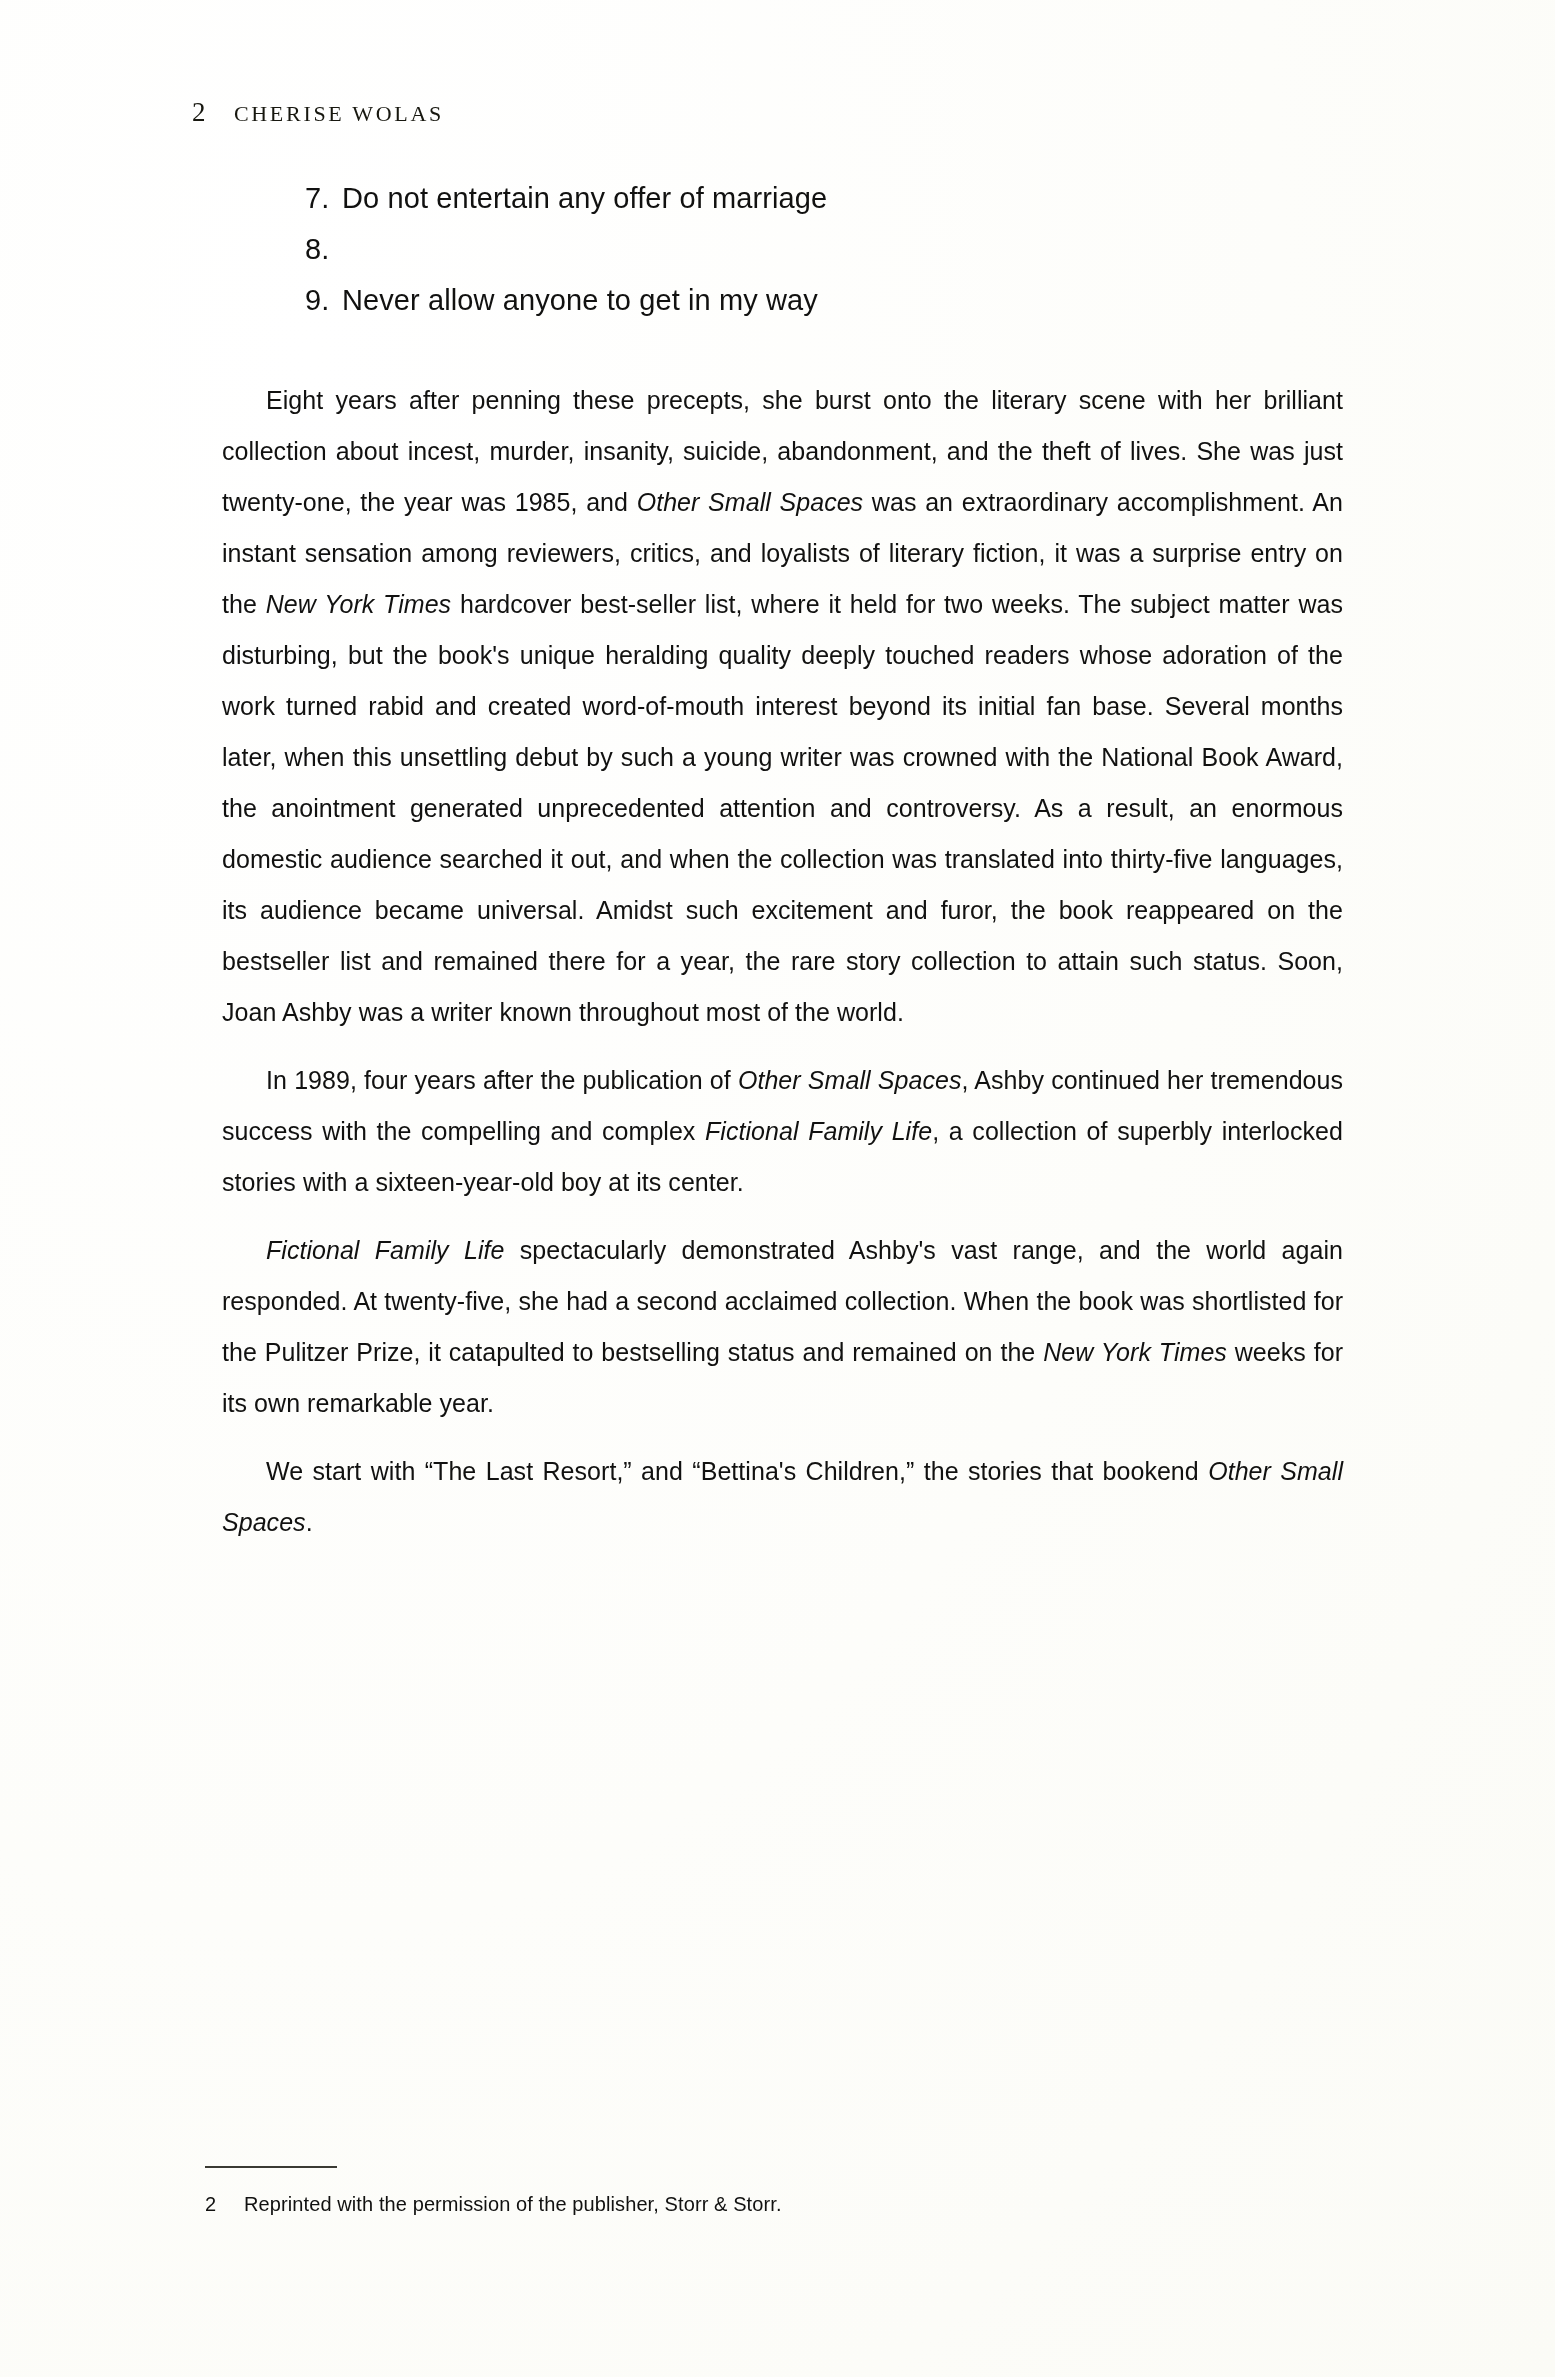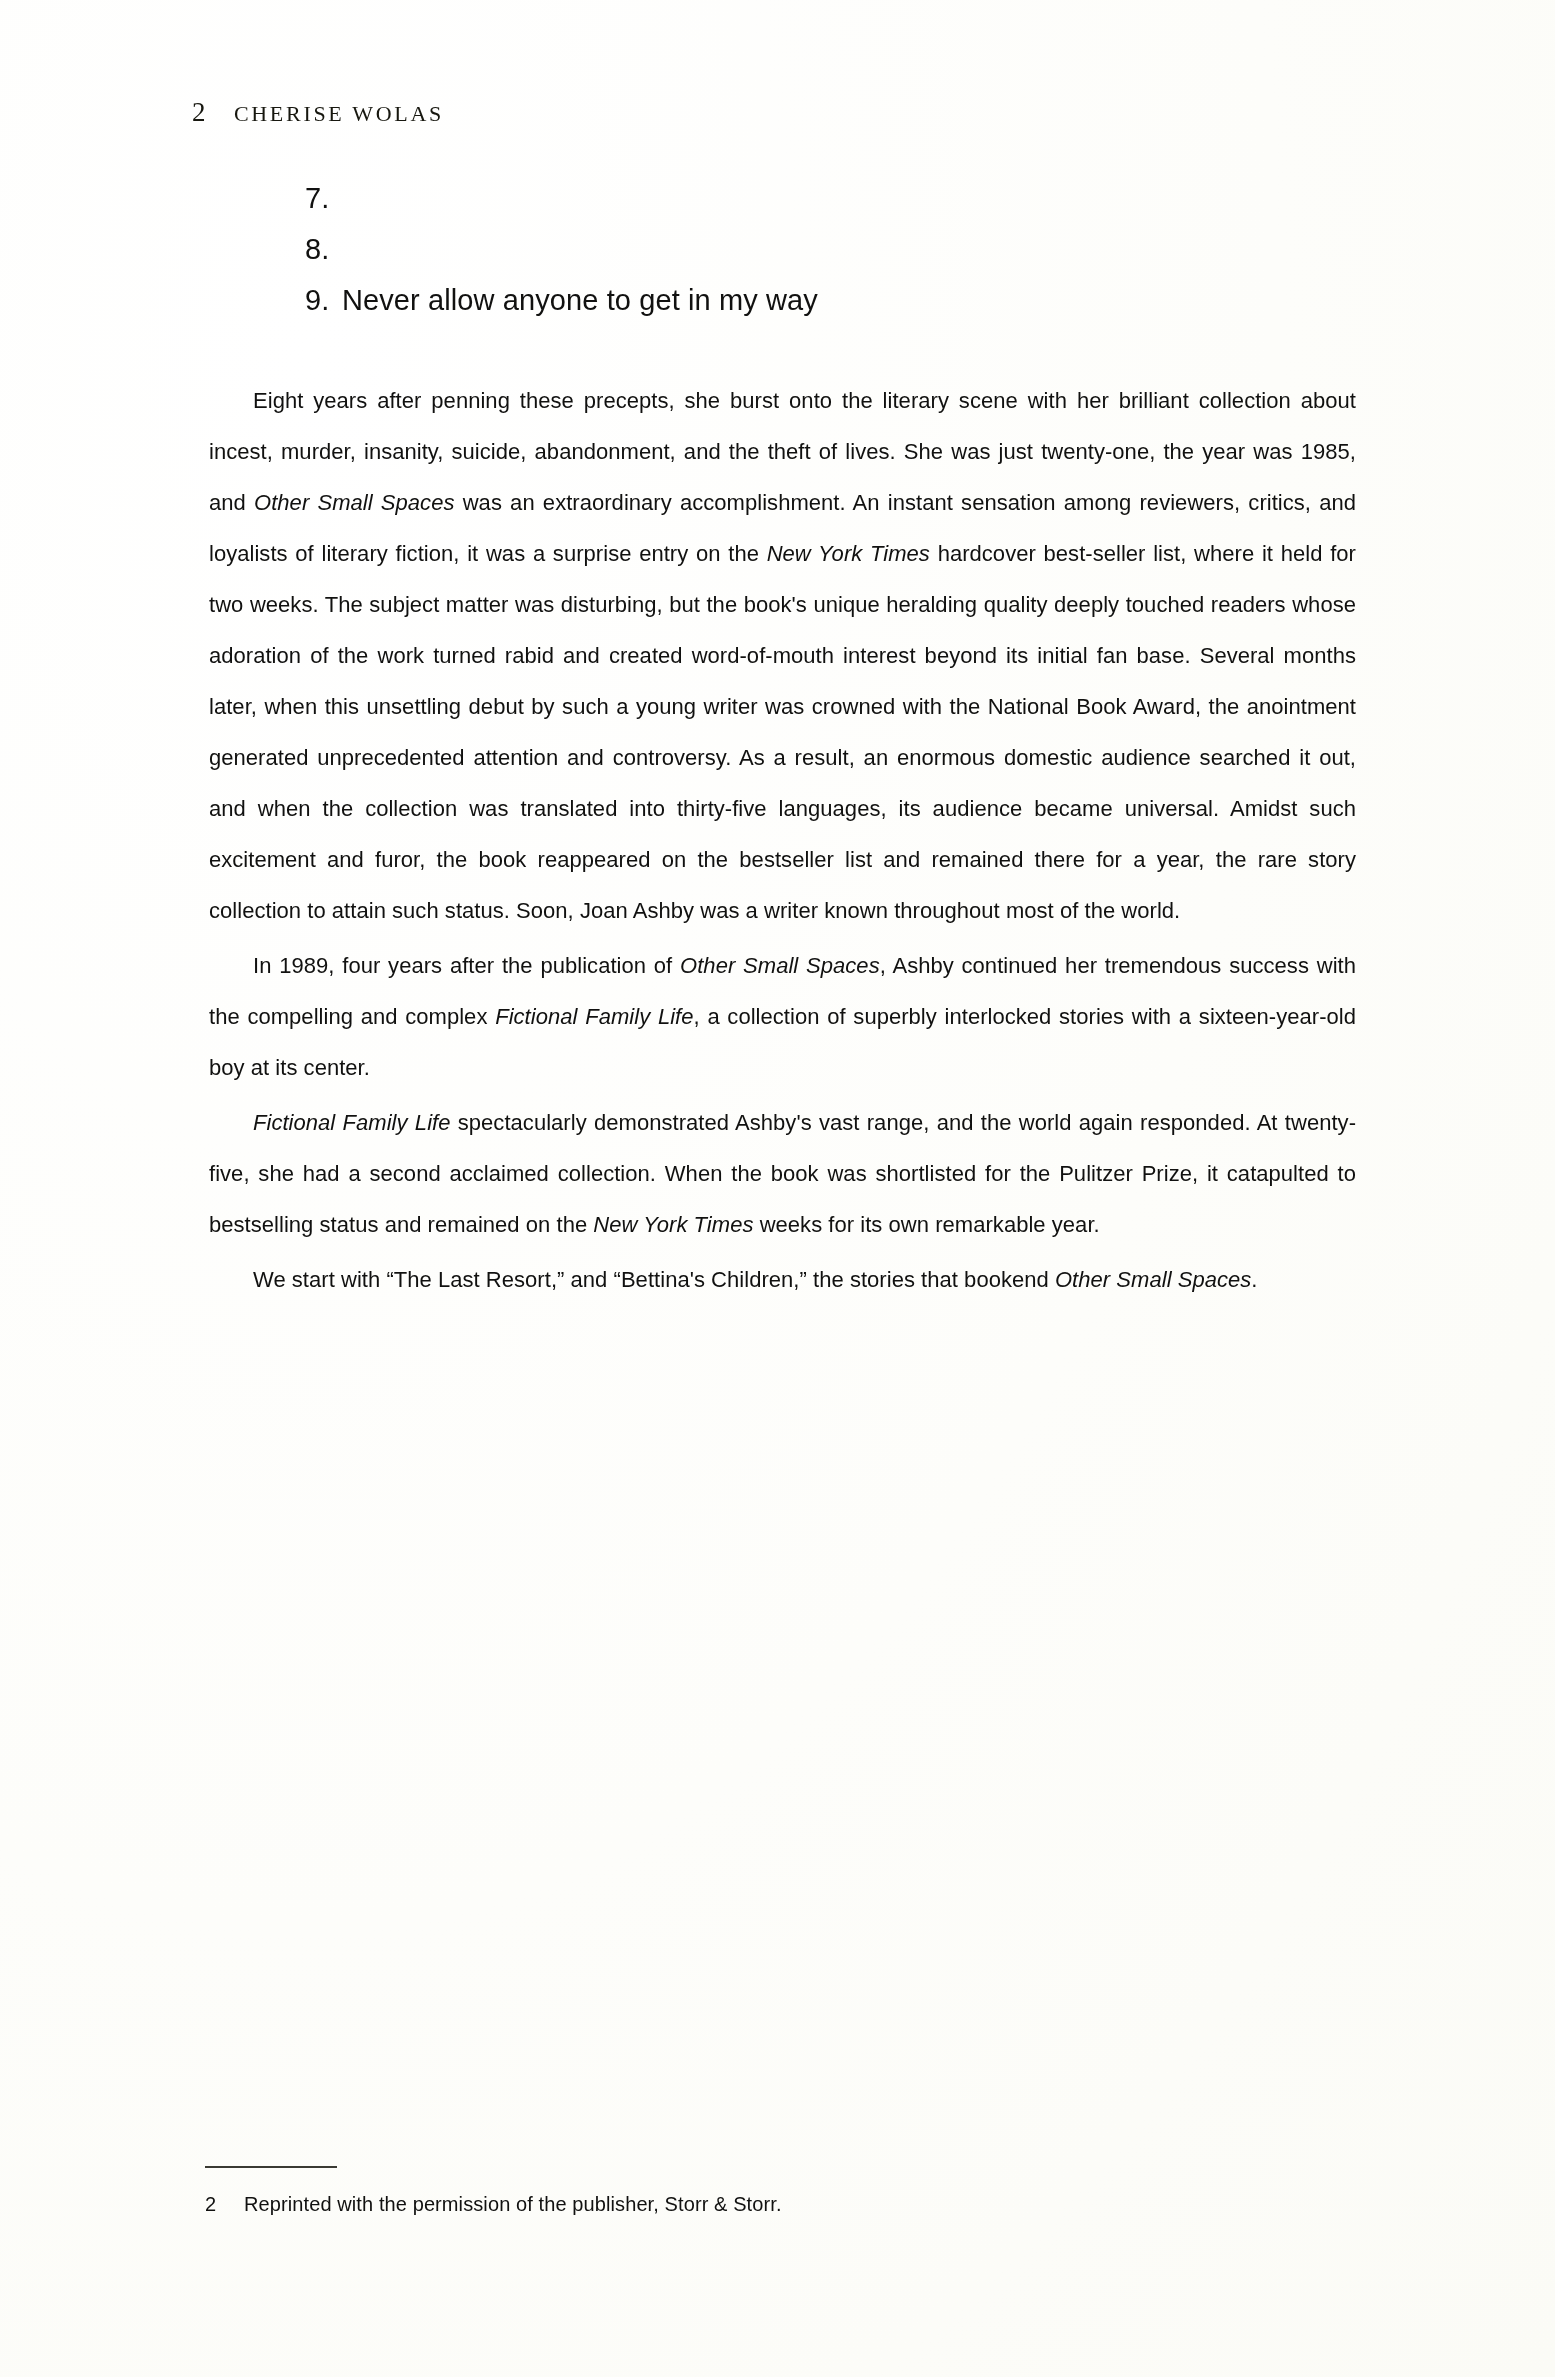--- a/index.html
+++ b/index.html
@@ -73,22 +73,22 @@
     line-height: 51px;
     margin-left: 100px;
     white-space: pre;
     letter-spacing: 0.1px;
   }
   .precept-num {
     min-width: 37px;
   }
 
   p.body {
-    margin: 4px;
-    font-size: 22px;
+    margin: 17px;
+    font-size: 25px;
     line-height: 51px;
     text-align: justify;
     text-justify: inter-word;
     letter-spacing: 0.04px;
     hyphens: none;
   }
   p.body.indent {
     text-indent: 44px;
   }
   p.spaced-top {
@@ -137,20 +137,21 @@
   <div class="running-head">
     <span class="folio">2</span>
     <span class="rh-title">Cherise Wolas</span>
   </div>
 
   <div class="textblock">
 
     <ul class="precepts">
       <li class="precept">
         <span class="precept-num">7.</span>
+        <span>Do not entertain any offer of marriage</span>
       </li>
       <li class="precept">
         <span class="precept-num">8.</span>
       </li>
       <li class="precept">
         <span class="precept-num">9.</span>
         <span>Never allow anyone to get in my way</span>
       </li>
     </ul>
 

